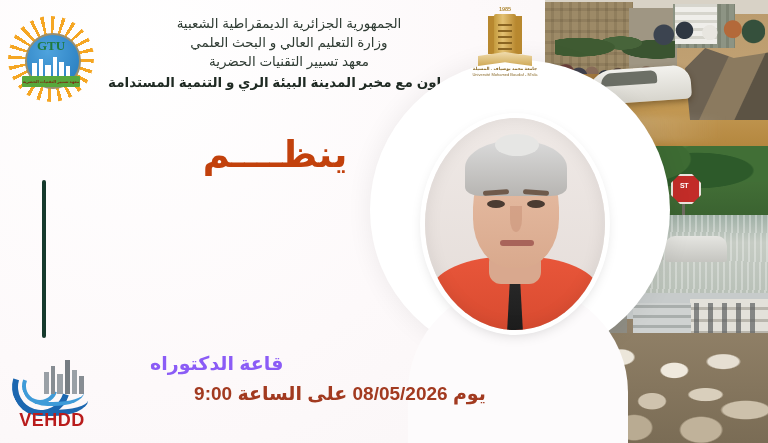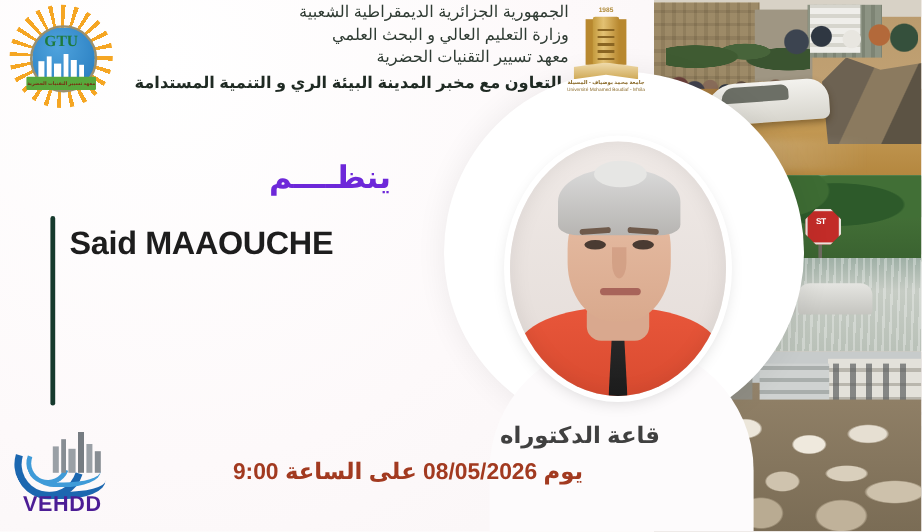--- a/index.html
+++ b/index.html
@@ -130,29 +130,29 @@
       radial-gradient(ellipse at 72% 56%,#d9cfbc 0 7%,transparent 8%),
       radial-gradient(ellipse at 90% 70%,#cdc1ab 0 8%,transparent 9%),
       radial-gradient(ellipse at 10% 82%,#c4b79f 0 9%,transparent 10%),
       radial-gradient(ellipse at 40% 86%,#b9ab92 0 9%,transparent 10%),
       radial-gradient(ellipse at 70% 88%,#c0b29a 0 9%,transparent 10%),
       linear-gradient(#8f7f66,#7a6c55);}
   .ph3-bank{position:absolute;left:0;top:42px;width:70px;height:22px;
      background:#5e5a52;transform:skewY(9deg);}
 
   
-  .hdr{position:absolute;left:104px;top:0;width:370px;text-align:right;
+  .hdr{position:absolute;left:104px;top:14px;width:370px;text-align:center;
        direction:rtl;color:#26332b;}
   .hdr div{line-height:1.42;}
   .hdr .l1,.hdr .l2,.hdr .l3,.hdr .l4{font-size:13.5px;font-weight:400;color:#2f3b33;}
   .hdr .l5{font-size:13.5px;font-weight:bold;color:#1f2a23;margin-top:2px;}
 
   
   .yanzim{position:absolute;left:150px;top:133px;width:250px;text-align:center;
-    direction:rtl;font-size:26px;font-weight:bold;color:#6d28d9;letter-spacing:1px;}
+    direction:rtl;font-size:37px;font-weight:bold;color:#c2410c;letter-spacing:1px;}
 
   
   .swoosh{position:absolute;left:370px;top:60px;width:300px;height:300px;
     border-radius:50%;background:#ffffff;box-shadow:0 0 26px rgba(0,0,0,.07);}
   .swoosh2{position:absolute;left:408px;top:284px;width:220px;height:180px;
     background:#fdfbfc;border-radius:50% 50% 0 0 / 60% 60% 0 0;}
 
   
   .portrait{position:absolute;left:425px;top:118px;width:180px;height:212px;
     border-radius:50%;overflow:hidden;background:#e9e3e0;
@@ -181,27 +181,27 @@
 
   
   .accent-bar{position:absolute;left:42px;top:180px;width:4px;height:158px;
     background:#163a2d;border-radius:2px;}
   .speaker-name{position:absolute;left:58px;top:188px;width:340px;
     font-size:27px;font-weight:bold;color:#1d1d1d;letter-spacing:-.3px;}
   .talk-title{position:absolute;left:58px;top:240px;width:350px;
     font-size:19.5px;font-weight:bold;color:#3d2ae0;line-height:1.38;}
 
   
-  .venue{position:absolute;left:150px;top:352px;width:400px;text-align:right;
-    direction:rtl;font-size:19px;font-weight:bold;color:#404040;}
+  .venue{position:absolute;left:150px;top:352px;width:400px;text-align:left;
+    direction:rtl;font-size:19px;font-weight:bold;color:#8b5cf6;}
   .datetime{position:absolute;left:130px;top:382px;width:420px;text-align:center;
     direction:rtl;font-size:19px;font-weight:bold;color:#a23a20;}
 
   
-  .gtu{position:absolute;left:8px;top:4px;width:86px;height:86px;}
+  .gtu{position:absolute;left:8px;top:16px;width:86px;height:86px;}
   .gtu-rays{position:absolute;inset:0;border-radius:50%;
     background:conic-gradient(from 0deg,
       #f5a623 0 5deg,transparent 5deg 15deg,#f5a623 15deg 20deg,transparent 20deg 30deg,
       #f5a623 30deg 35deg,transparent 35deg 45deg,#f5a623 45deg 50deg,transparent 50deg 60deg,
       #f5a623 60deg 65deg,transparent 65deg 75deg,#f5a623 75deg 80deg,transparent 80deg 90deg,
       #f5a623 90deg 95deg,transparent 95deg 105deg,#f5a623 105deg 110deg,transparent 110deg 120deg,
       #f5a623 120deg 125deg,transparent 125deg 135deg,#f5a623 135deg 140deg,transparent 140deg 150deg,
       #f5a623 150deg 155deg,transparent 155deg 165deg,#f5a623 165deg 170deg,transparent 170deg 180deg,
       #f5a623 180deg 185deg,transparent 185deg 195deg,#f5a623 195deg 200deg,transparent 200deg 210deg,
       #f5a623 210deg 215deg,transparent 215deg 225deg,#f5a623 225deg 230deg,transparent 230deg 240deg,
@@ -259,21 +259,21 @@
     border-bottom:4px solid #3f9bd8;border-radius:0 0 60% 30%;}
   .v-city{position:absolute;left:34px;top:6px;width:44px;height:34px;
     background:
       linear-gradient(#9aa0a6,#9aa0a6) 0 12px/5px 22px no-repeat,
       linear-gradient(#878d93,#878d93) 7px 6px/4px 28px no-repeat,
       linear-gradient(#9aa0a6,#9aa0a6) 13px 14px/6px 20px no-repeat,
       linear-gradient(#767c82,#767c82) 21px 0/5px 34px no-repeat,
       linear-gradient(#9aa0a6,#9aa0a6) 28px 10px/5px 24px no-repeat,
       linear-gradient(#878d93,#878d93) 35px 16px/5px 18px no-repeat;}
   .v-name{position:absolute;left:0;top:58px;width:88px;text-align:center;
-    font-size:18px;font-weight:bold;color:#4c1d95;letter-spacing:.5px;}
+    font-size:18px;font-weight:bold;color:#b91c1c;letter-spacing:.5px;}
 </style>
 </head>
 <body>
 
 <div id="poster">
 
   <div class="bg-wash"></div>
 
   <div class="photo-col">
 
@@ -351,21 +351,20 @@
     <div class="pt-browL"></div>
     <div class="pt-browR"></div>
     <div class="pt-eyeL"></div>
     <div class="pt-eyeR"></div>
     <div class="pt-nose"></div>
     <div class="pt-mouth"></div>
     <div class="pt-ring"></div>
   </div>
 
   <div class="accent-bar"></div>
-  <div class="speaker-name">Said MAAOUCHE</div>
 
   <div class="venue">قاعة الدكتوراه</div>
   <div class="datetime">يوم 08/05/2026 على الساعة 9:00</div>
 
   <div class="gtu">
     <div class="gtu-rays"></div>
     <div class="gtu-disc"></div>
     <div class="gtu-city"></div>
     <div class="gtu-txt">GTU</div>
     <div class="gtu-banner">

